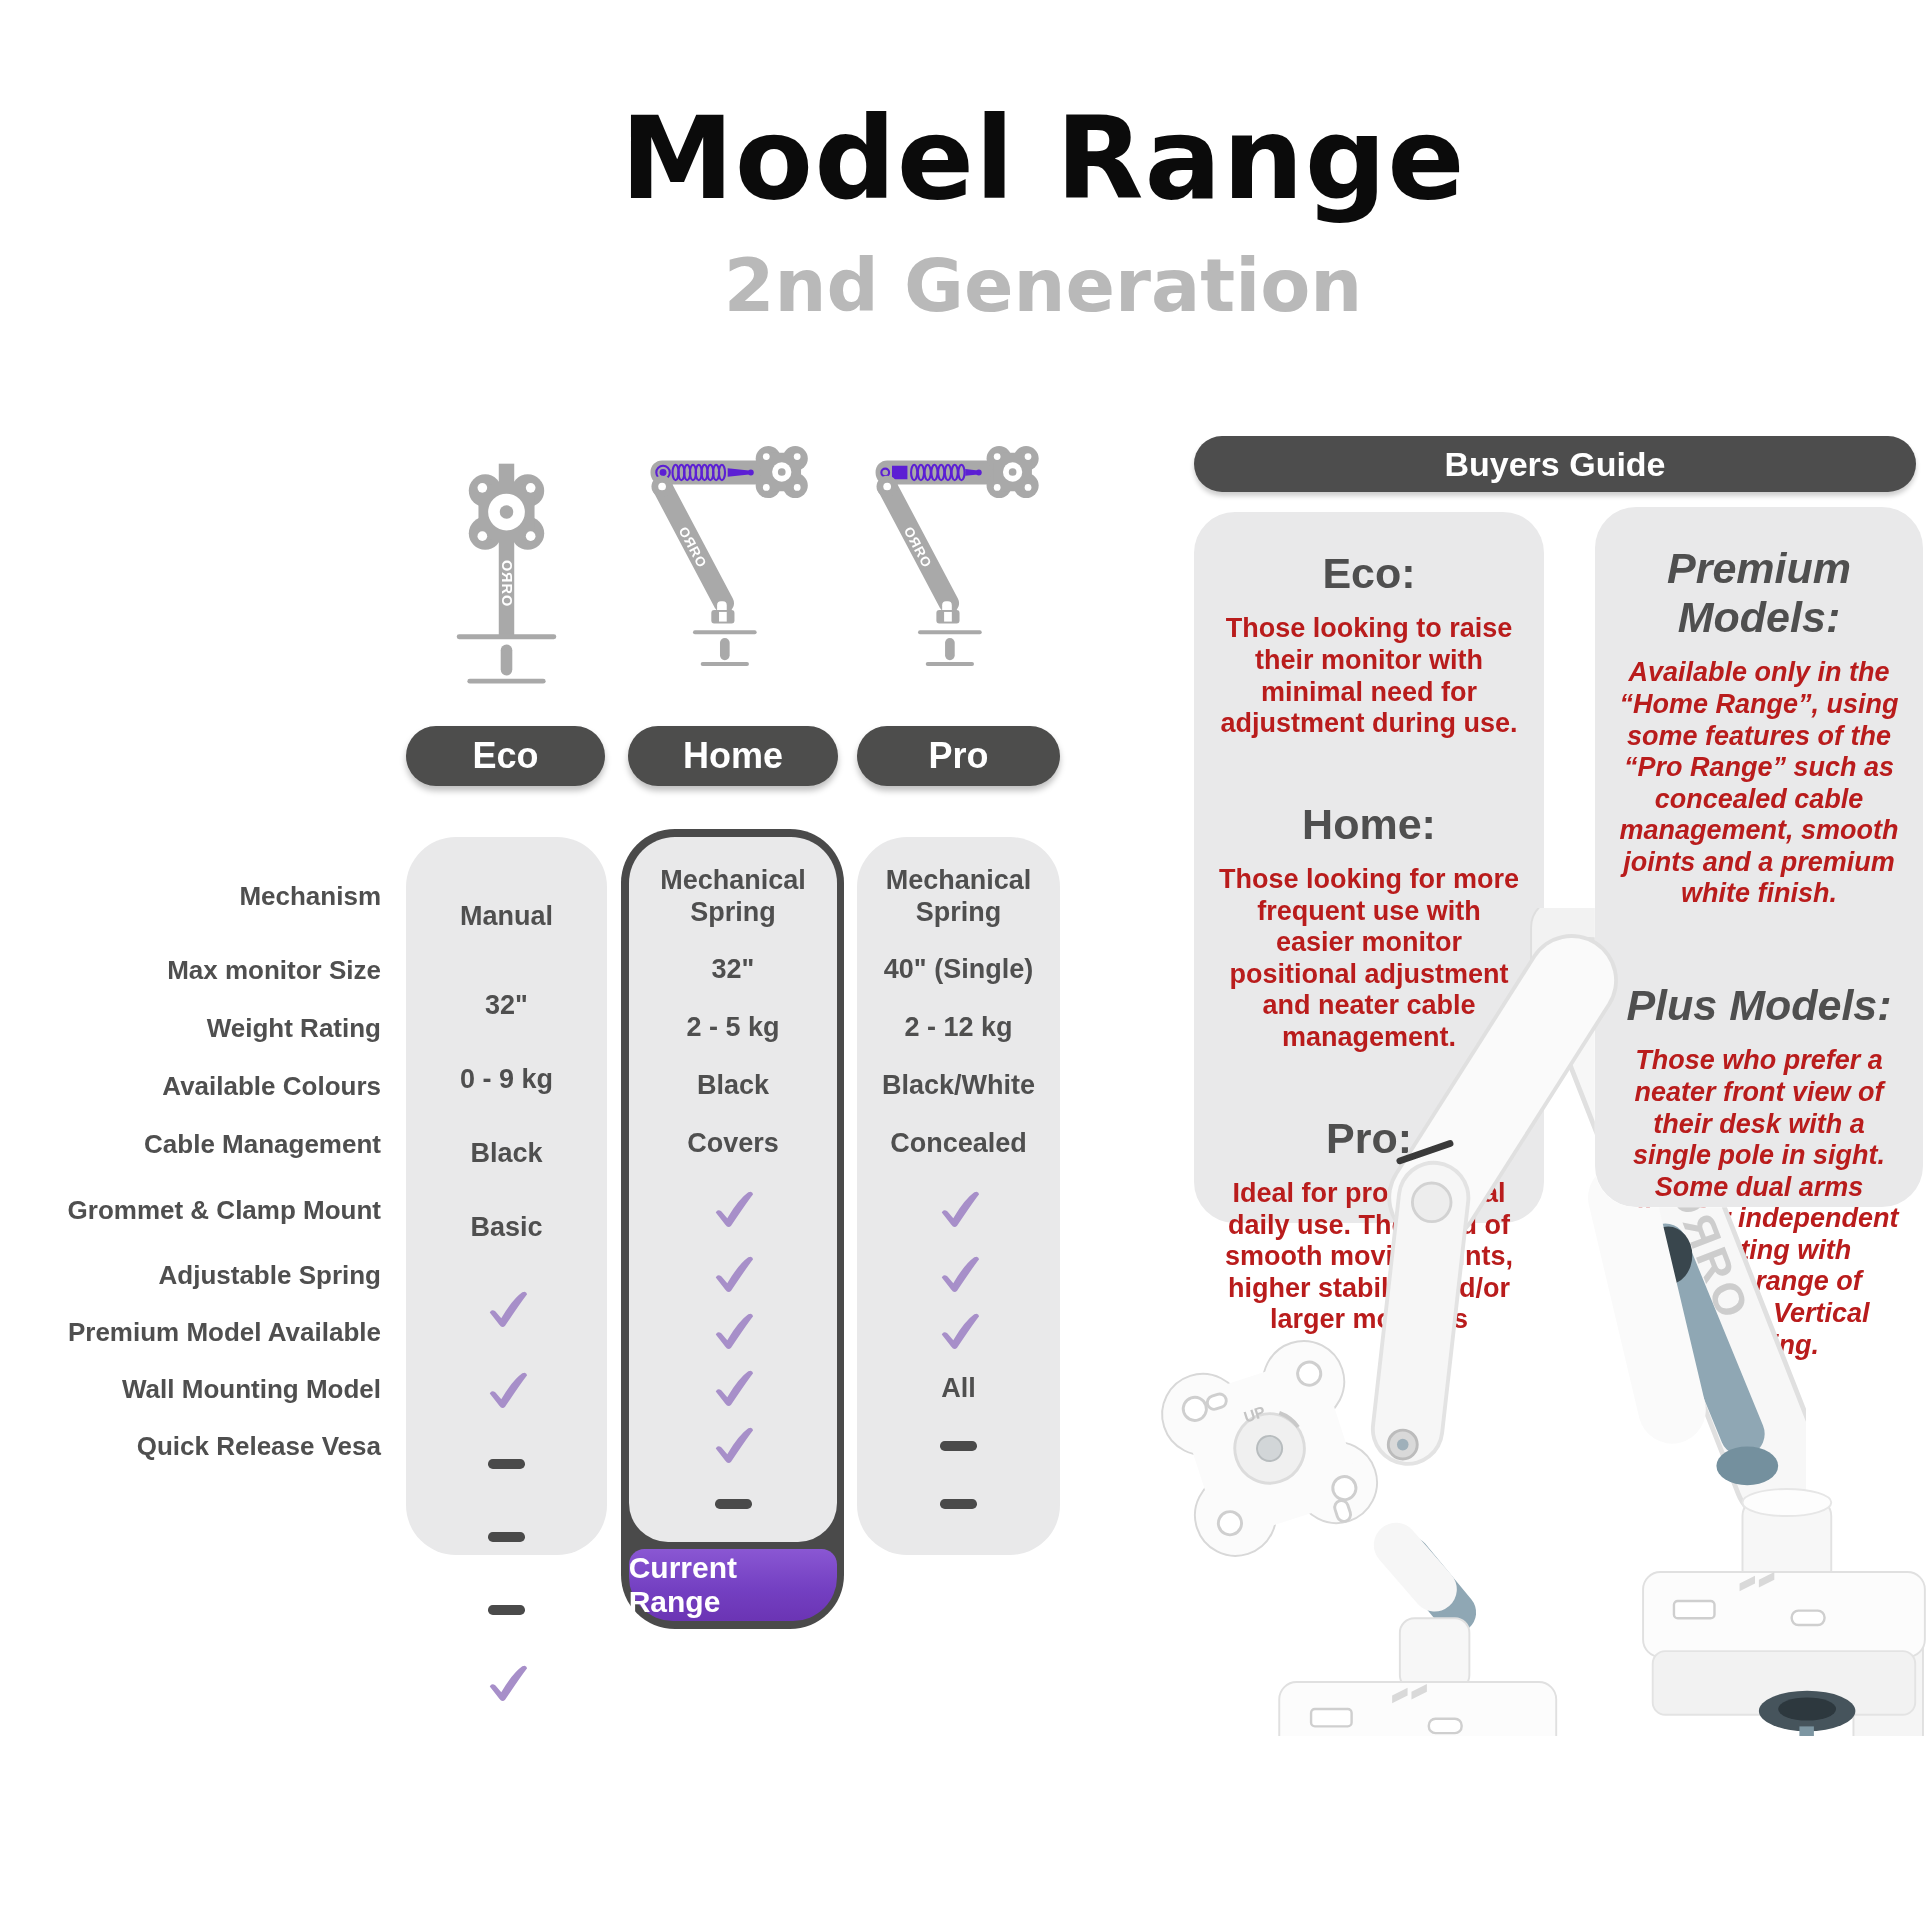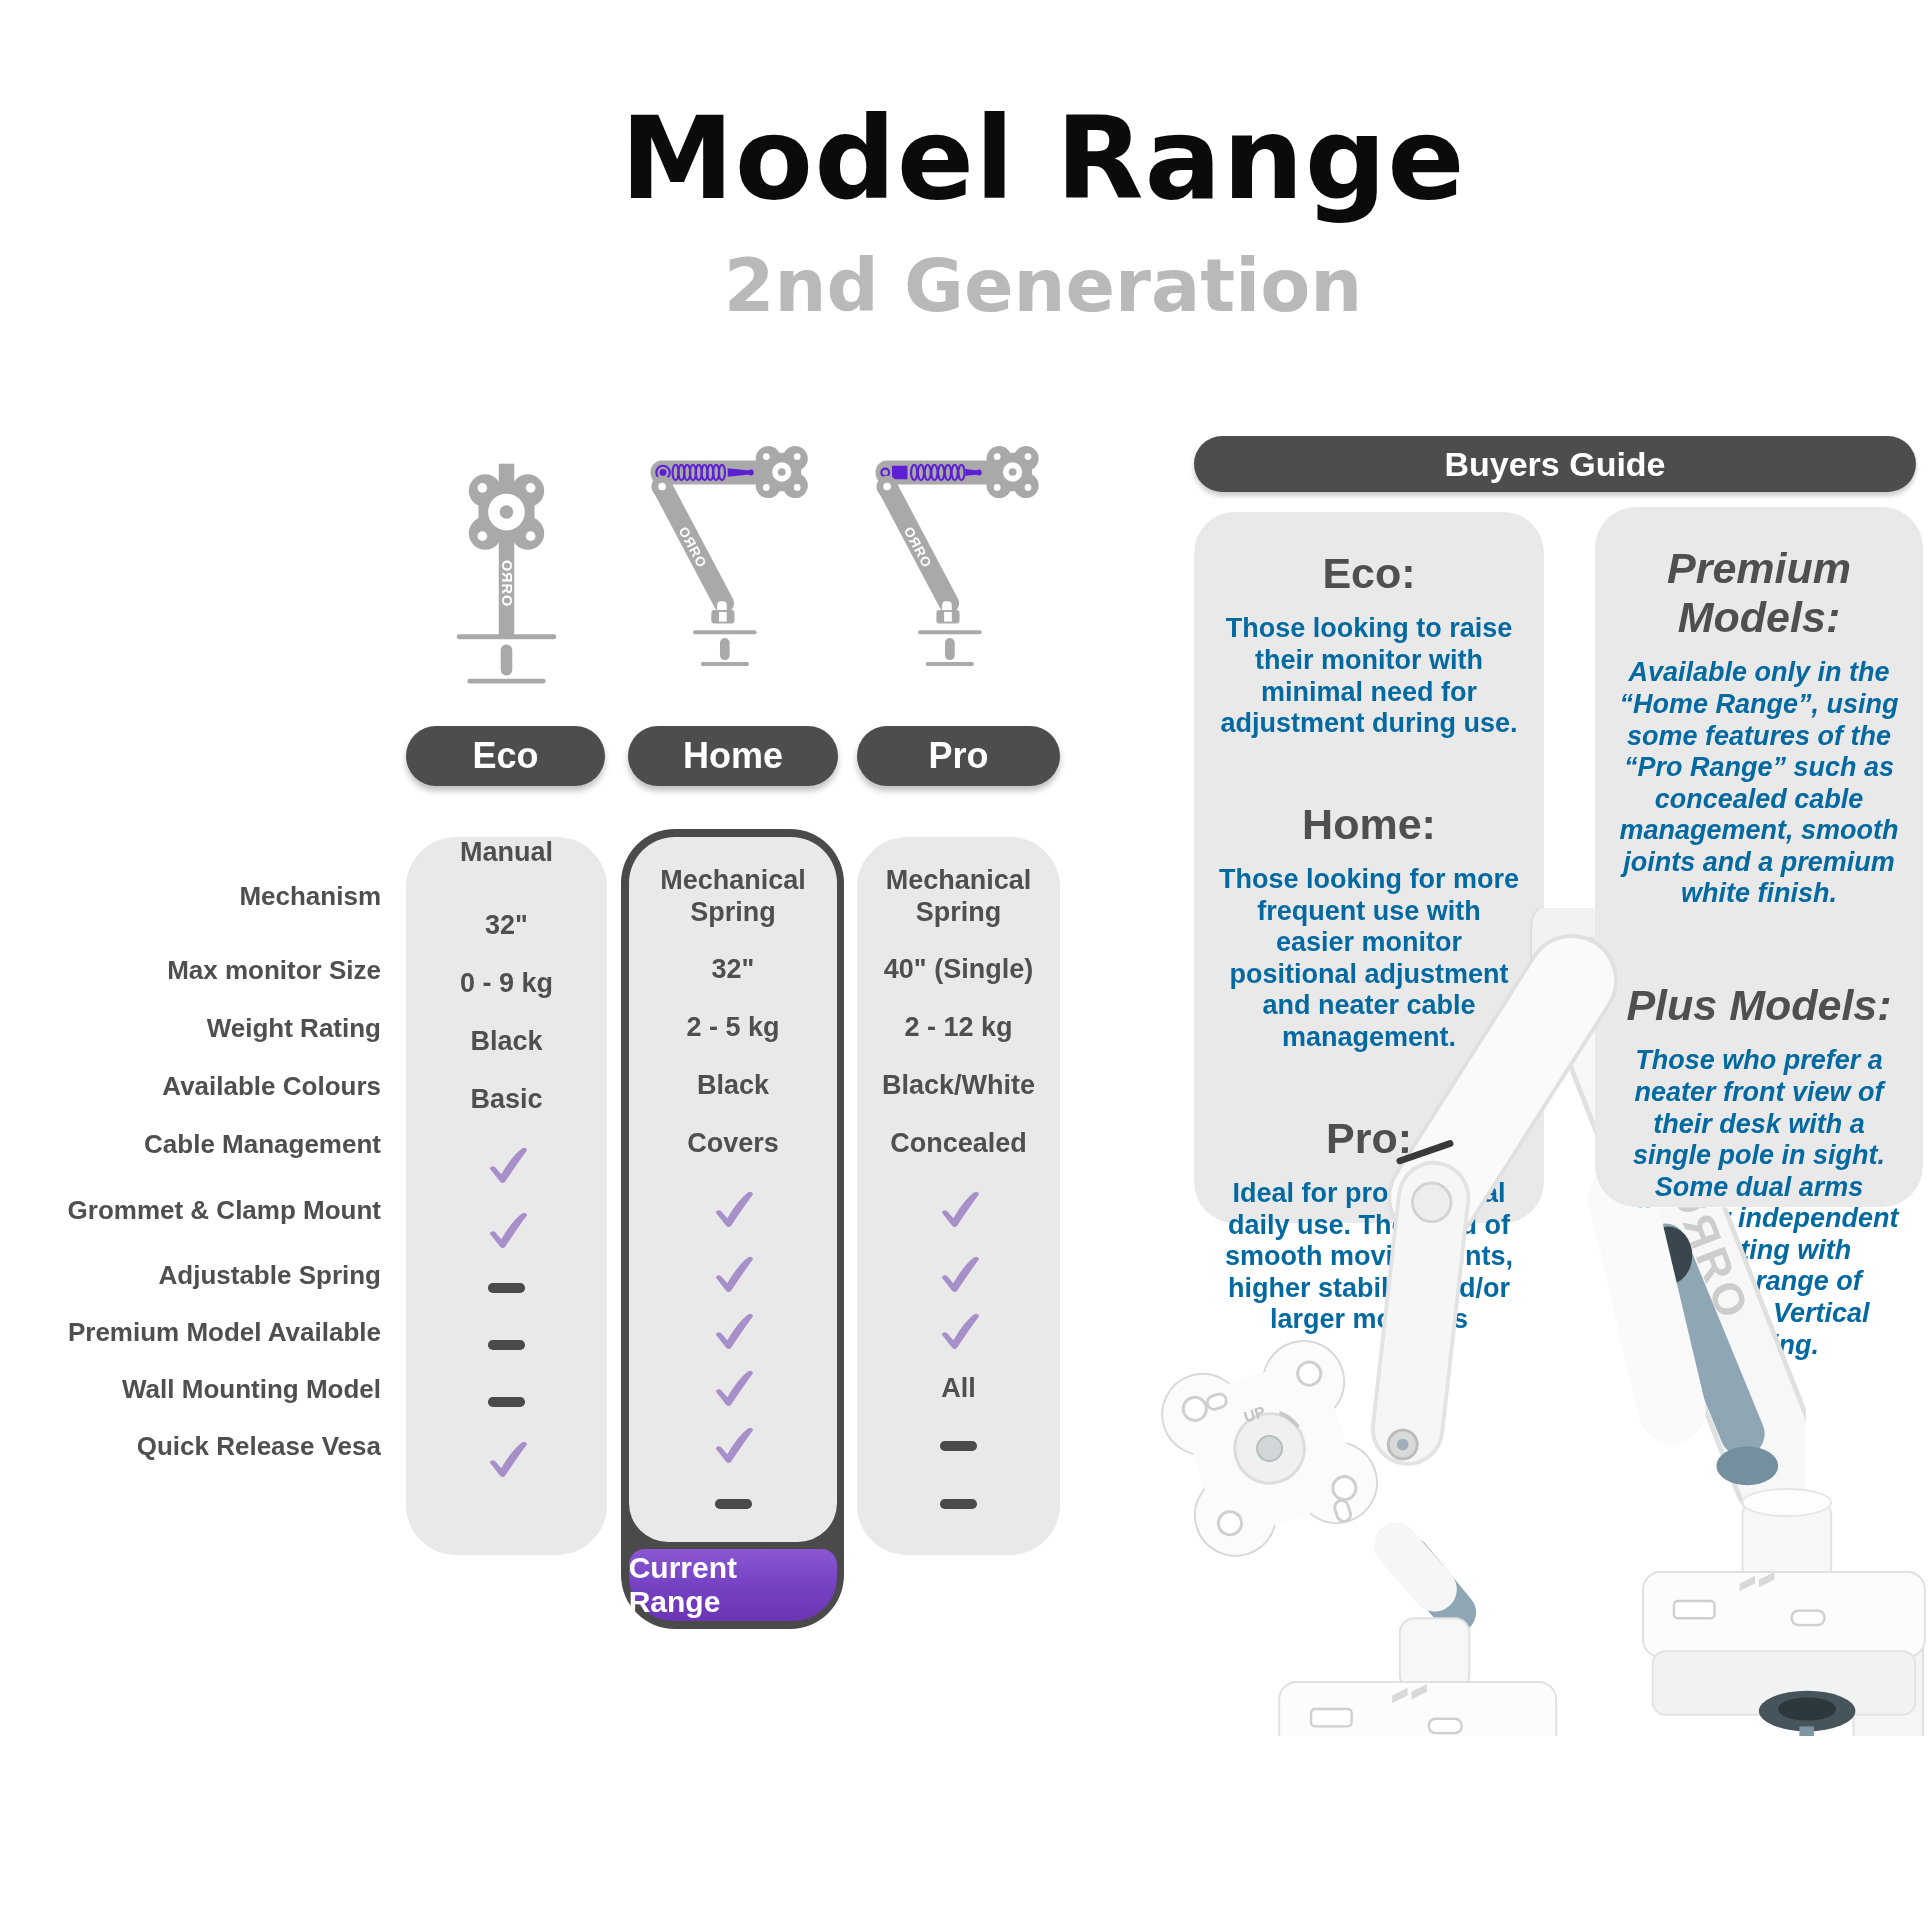--- a/index.html
+++ b/index.html
@@ -32,41 +32,41 @@
               background:#e9e9ea;border-radius:46px 46px 39px 39px;}
   .home-badge{position:absolute;left:7.7px;top:720px;width:208px;height:72px;
               border-radius:15.4px 15.4px 44px 44px;
               background:linear-gradient(180deg,#8a57d3 0%,#7440c2 55%,#6b34b4 100%);
               display:flex;align-items:center;justify-content:center;
               color:#fff;font-weight:bold;font-size:30px;}
 
   
   .tgrid{display:grid;grid-template-rows:89px 58px 58px 58px 58px 75px 55px 58px 56px 58px 58px;}
   .labels{left:53px;top:852px;width:328px;}
-  .vals.eco{left:406px;top:808px;width:201px;}
+  .vals.eco{left:406px;top:872px;width:201px;gap:16px;}
   .vals.home{left:628px;top:852px;width:210px;}
   .vals.pro{left:857px;top:852px;width:203px;}
   .row-label{display:flex;align-items:center;justify-content:flex-end;
              font-weight:bold;font-size:26px;color:#4f4f4f;text-align:right;line-height:1.1;}
   .cell{display:flex;align-items:center;justify-content:center;text-align:center;
         font-weight:bold;font-size:27px;color:#4f4f4f;line-height:1.15;padding:0 13.5px;}
   .dash{display:inline-block;width:37px;height:9.7px;border-radius:4.8px;background:#4a4a4a;}
   .check svg{display:block;}
 
   
   .bg-pill{left:1194px;top:436px;width:722px;height:56px;border-radius:29px;background:#4d4d4d;
            display:flex;align-items:center;justify-content:center;color:#fff;
            font-weight:bold;font-size:34px;box-shadow:0 3.9px 5.8px rgba(0,0,0,.2);}
   .gpanel{background:#e9e9ea;border-radius:41px;padding:37px 23px;box-sizing:border-box;}
   .gpanel.left{left:1194px;top:512px;width:350px;height:711px;}
   .gpanel.right{left:1595px;top:507px;width:328px;height:700px;}
   .gsec{text-align:center;margin-bottom:60px;}
   .gpanel.right .gsec{margin-bottom:71px;font-style:italic;}
   .ghead{font-weight:bold;font-size:43px;color:#4f4f4f;margin-bottom:15.4px;}
-  .gbody{font-weight:bold;font-size:27px;color:#0369a1;line-height:1.17;}
+  .gbody{font-weight:bold;font-size:27px;color:#b91c1c;line-height:1.17;}
 
   svg text{font-family:"Liberation Sans",sans-serif;}
 </style>
 </head>
 <body>
 
 <div class="page">
 
   <div class="abs title">Model Range</div>
   <div class="abs subtitle">2nd Generation</div>

